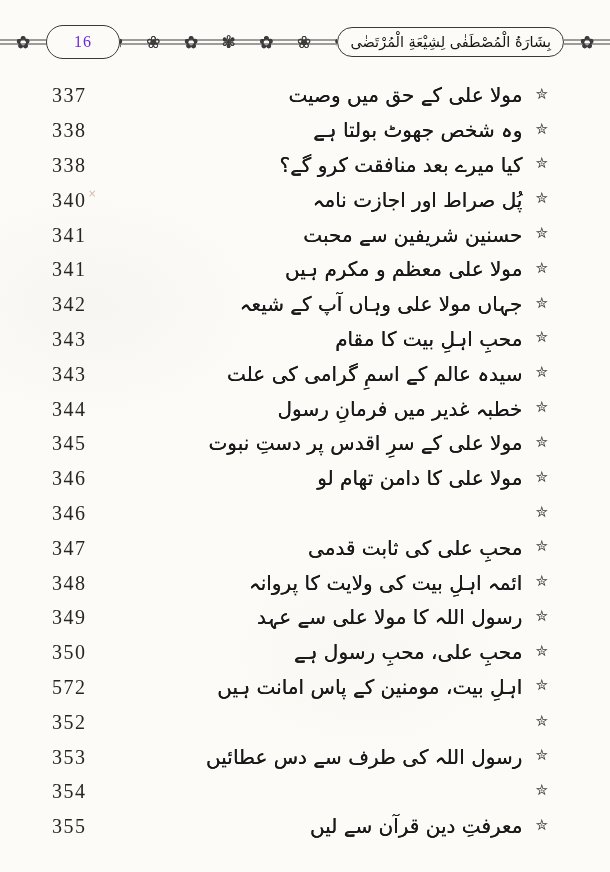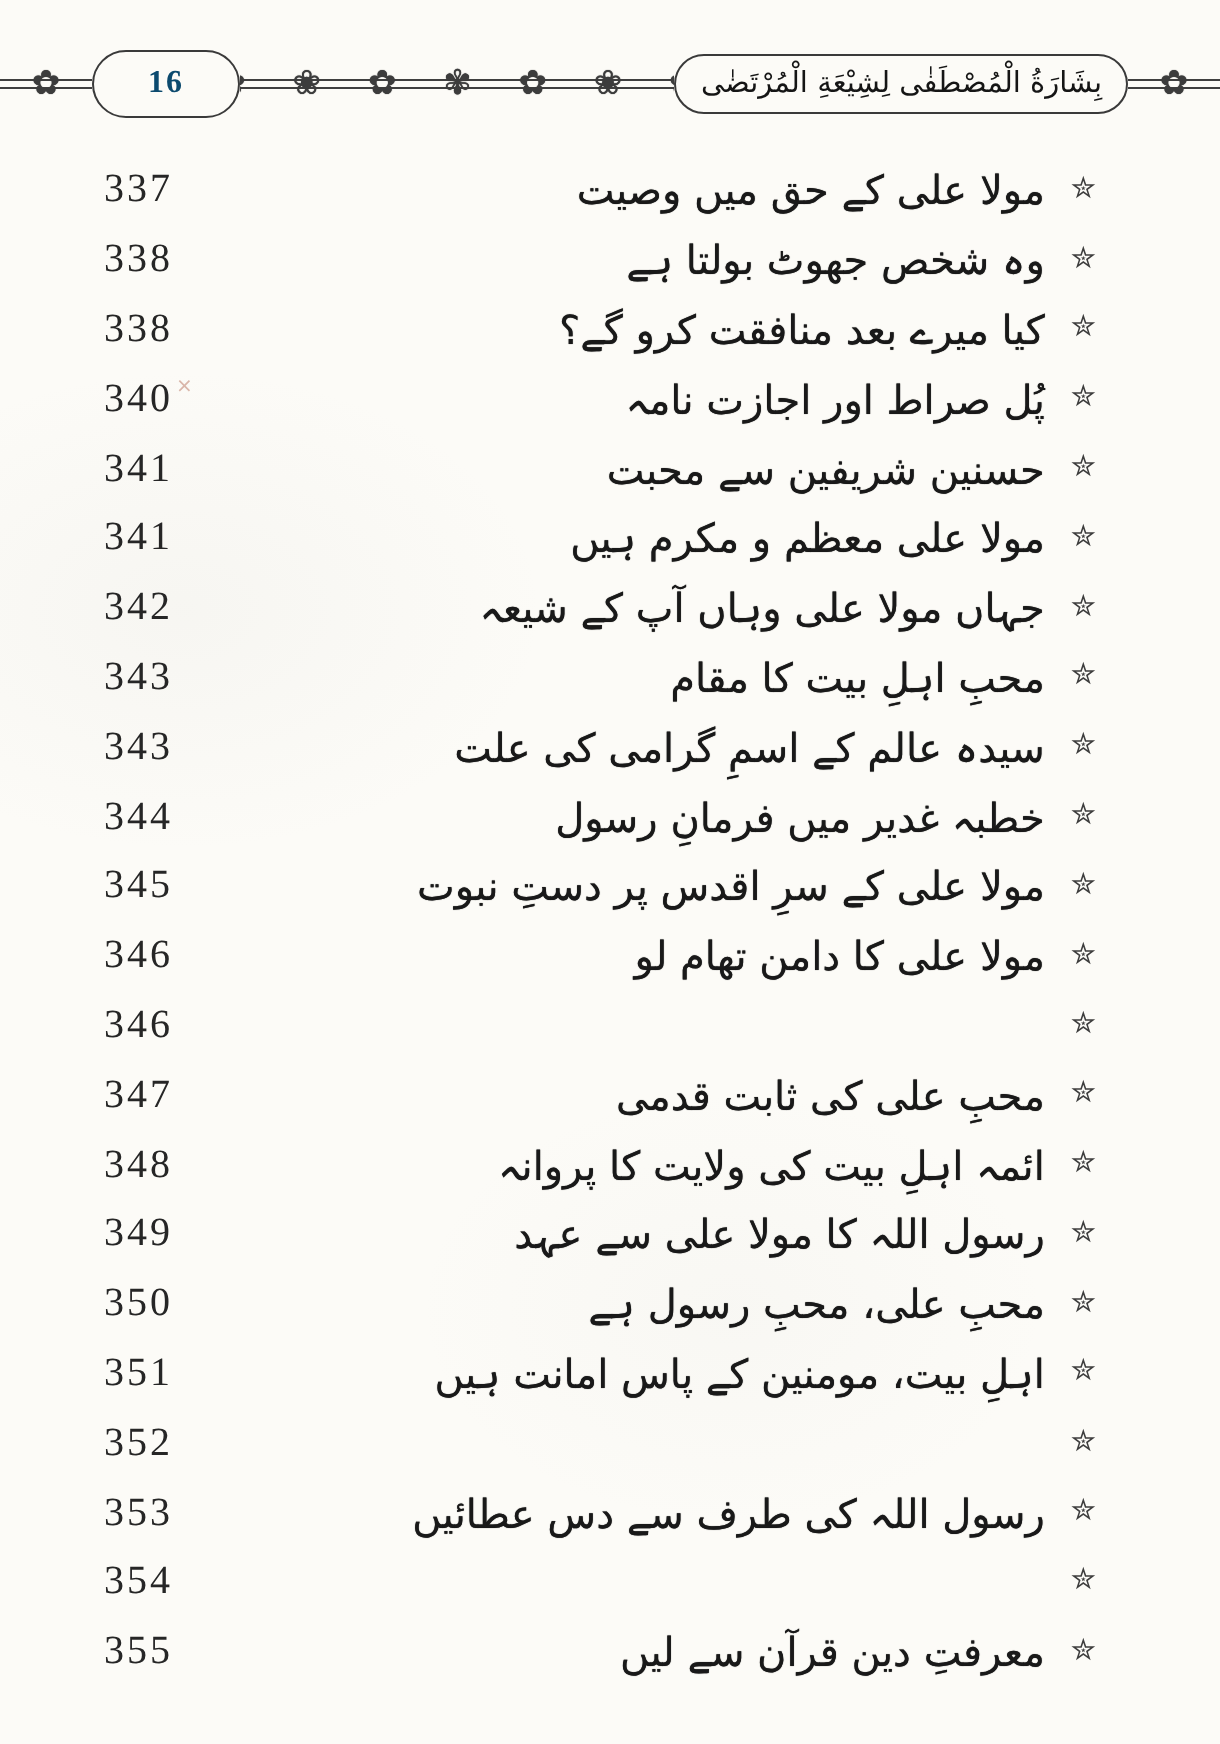--- a/index.html
+++ b/index.html
@@ -34,21 +34,21 @@
   .seg-main{flex:1 1 auto;}
   .pill{
     position:relative;z-index:2;flex:0 0 auto;
     background:#fcfbf7;border:1.6px solid #3a3a3a;
     display:flex;align-items:center;justify-content:center;
     box-sizing:border-box;
   }
   .pill-num{
     width:74px;height:34px;border-radius:17px;
     font-family:"Liberation Serif", serif;font-size:16px;
-    letter-spacing:1px;color:#0c4a6e;font-weight:bold;
+    letter-spacing:1px;color:#6d28d9;
   }
   .pill-title{
     min-width:190px;height:30px;border-radius:15px;
     font-size:14.5px;color:#151515;direction:rtl;
     padding:0 12px;white-space:nowrap;
   }
   
   .toc{position:absolute;top:78px;left:0;right:0;}
   .row{position:relative;height:34.8px;}
   .pagenum{
@@ -226,21 +226,21 @@
 
   <div class="row">
     <span class="pagenum">350</span>
     <span class="entry">
       <span class="title">محبِ علی، محبِ رسول ہے</span>
       <span class="star">✮</span>
     </span>
   </div>
 
   <div class="row">
-    <span class="pagenum">351</span>
+    <span class="pagenum">572</span>
     <span class="entry">
       <span class="title">اہلِ بیت، مومنین کے پاس امانت ہیں</span>
       <span class="star">✮</span>
     </span>
   </div>
 
   <div class="row">
     <span class="pagenum">352</span>
     <span class="entry">
       <span class="star">✮</span>

